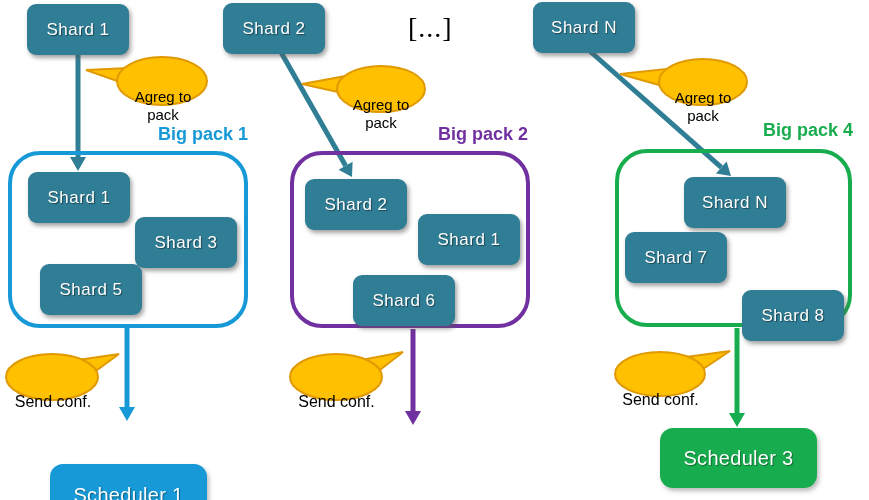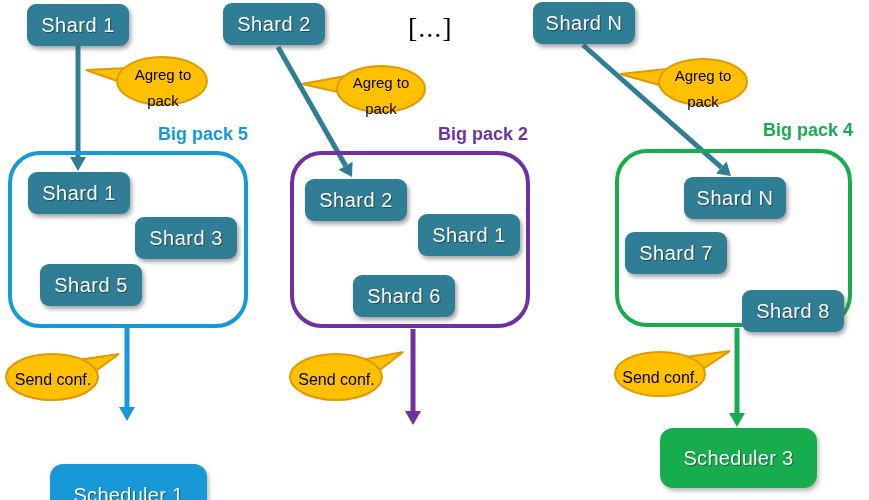--- a/index.html
+++ b/index.html
@@ -4,23 +4,23 @@
 <style>
   html,body{margin:0;padding:0;background:#fff;}
   .canvas{
     position:relative;width:869px;height:500px;background:#fff;overflow:hidden;
     font-family:"Liberation Sans",sans-serif;
   }
   .layer{position:absolute;left:0;top:0;width:869px;height:500px;}
 
   
   .shard{
-    position:absolute;width:102px;height:42px;box-sizing:border-box;
+    position:absolute;width:102px;height:51px;box-sizing:border-box;
     background:var(--teal);border-radius:9px;
-    color:#fff;font-size:20px;display:flex;align-items:center;justify-content:center;
+    color:#fff;font-size:17px;display:flex;align-items:center;justify-content:center;
     text-shadow:1px 1px 1px rgba(0,0,0,.45);
     box-shadow:2px 3px 4px rgba(90,90,90,.55);
     white-space:nowrap;letter-spacing:.5px;
   }
   .t1{left:27px;top:4px;}
   .t2{left:223px;top:3px;}
   .t3{left:533px;top:2px;}
 
   .s-p1a{left:28px;top:172px;}
   .s-p1b{left:135px;top:217px;}
@@ -61,21 +61,21 @@
   .sch3{left:660px;top:428px;width:157px;height:60px;background:var(--green);}
 
   
   .ellipsis{
     position:absolute;left:408px;top:12px;font-family:"Liberation Serif",serif;
     font-size:28px;color:#000;letter-spacing:1px;
   }
 
   
   .bubble-text{
-    position:absolute;text-align:center;color:#000;font-size:15px;line-height:26px;
+    position:absolute;text-align:center;color:#000;font-size:15px;line-height:18px;margin-top:26px;
   }
   .bt-a1{left:120px;top:62px;width:86px;}
   .bt-a2{left:338px;top:70px;width:86px;}
   .bt-a3{left:660px;top:63px;width:86px;}
   .bt-s1{left:7px;top:367px;width:92px;font-size:16px;}
   .bt-s2{left:290px;top:367px;width:93px;font-size:16px;}
   .bt-s3{left:615px;top:365px;width:91px;font-size:16px;}
 
   
   .arrow-teal{stroke:var(--teal);}
@@ -151,21 +151,21 @@
   <div class="shard t1">Shard 1</div>
   <div class="shard t2">Shard 2</div>
   <div class="shard t3">Shard N</div>
 
   <div class="ellipsis">[...]</div>
 
   <div class="bubble-text bt-a1">Agreg to pack</div>
   <div class="bubble-text bt-a2">Agreg to pack</div>
   <div class="bubble-text bt-a3">Agreg to pack</div>
 
-  <div class="pack-title pt1">Big pack 5</div>
+  <div class="pack-title pt1">Big pack 1</div>
   <div class="pack-title pt2">Big pack 2</div>
   <div class="pack-title pt3">Big pack 4</div>
 
   <div class="pack pack1"></div>
   <div class="pack pack2"></div>
   <div class="pack pack3"></div>
 
   <div class="shard s-p1a">Shard 1</div>
   <div class="shard s-p1b">Shard 3</div>
   <div class="shard s-p1c">Shard 5</div>

